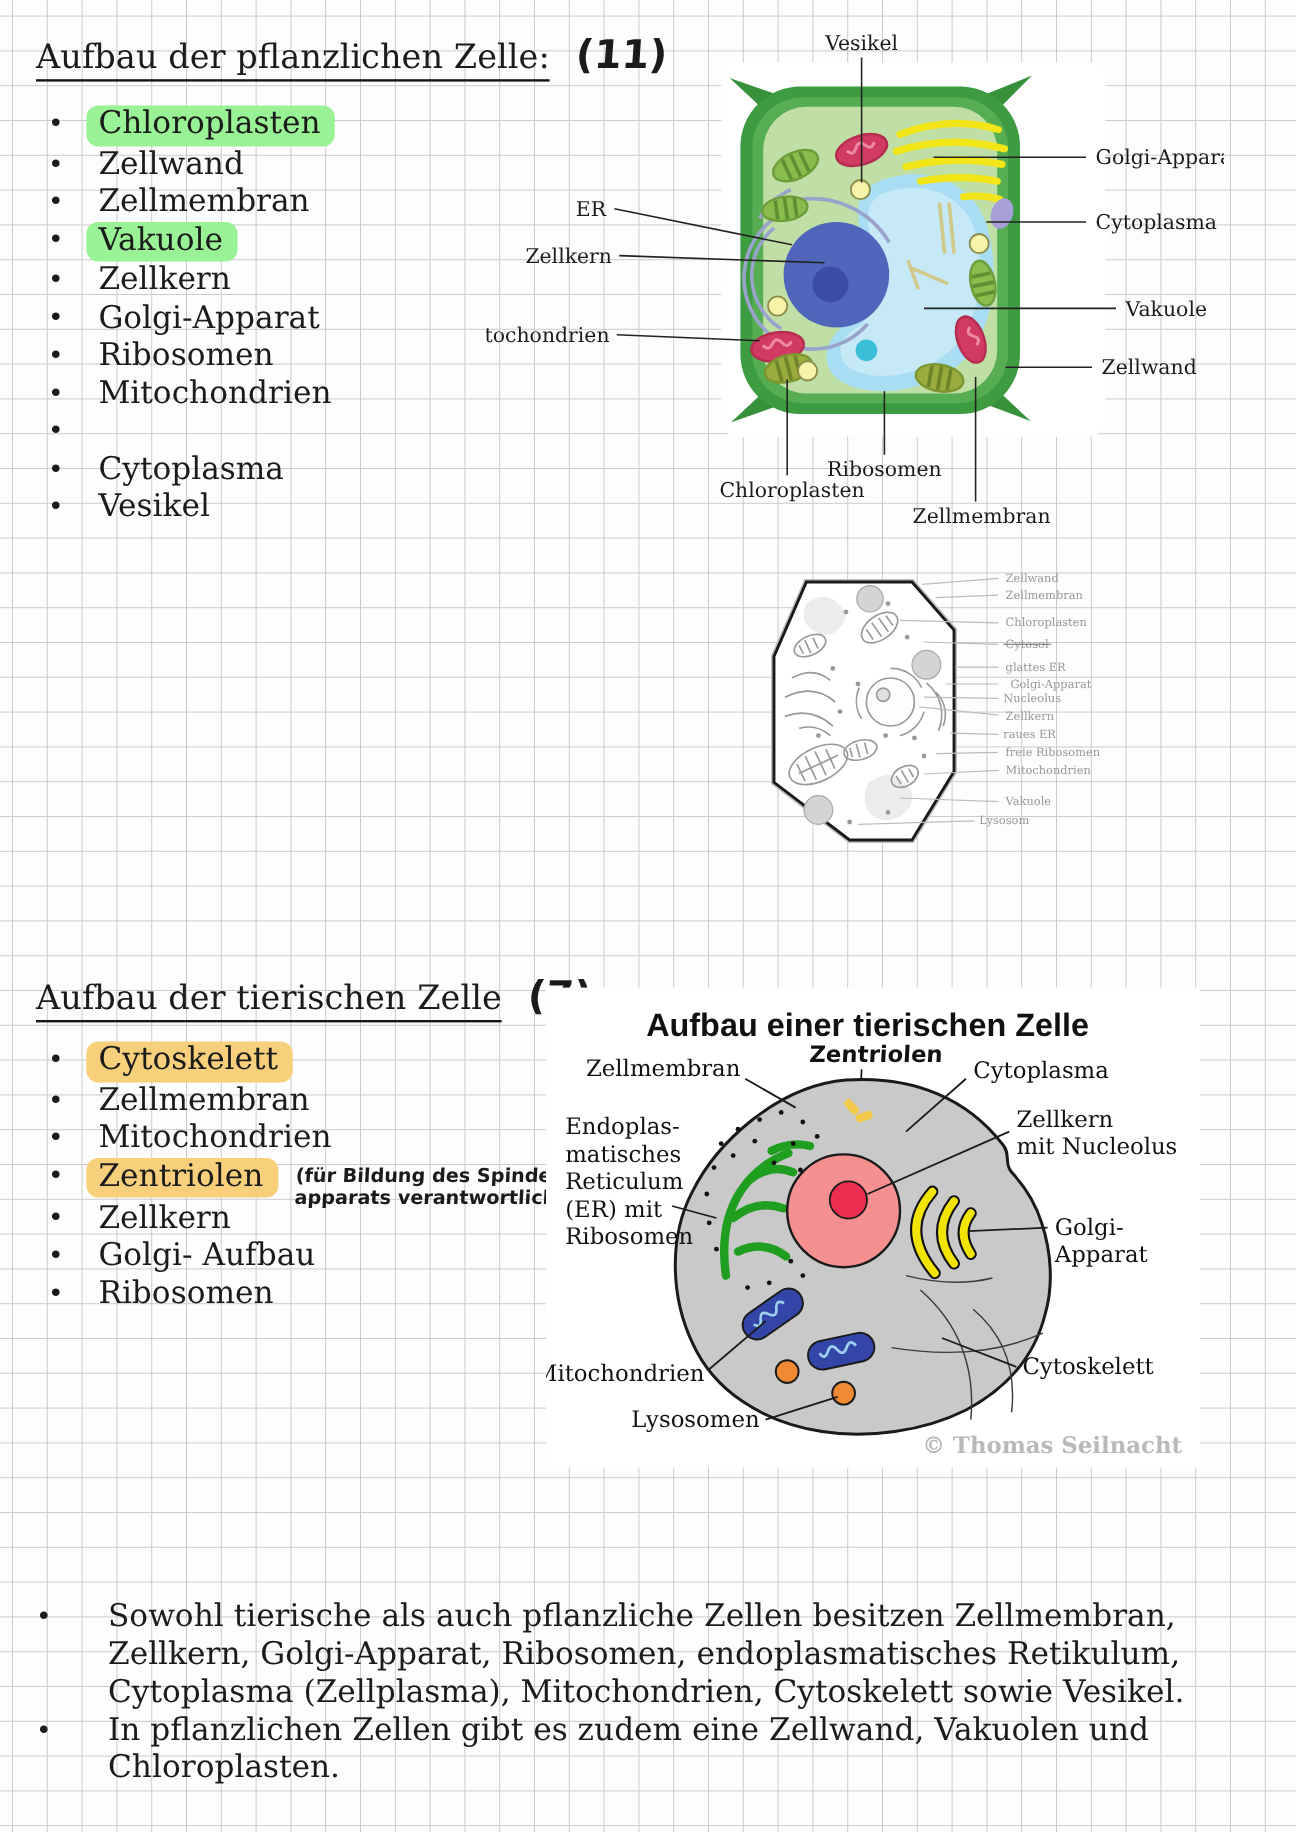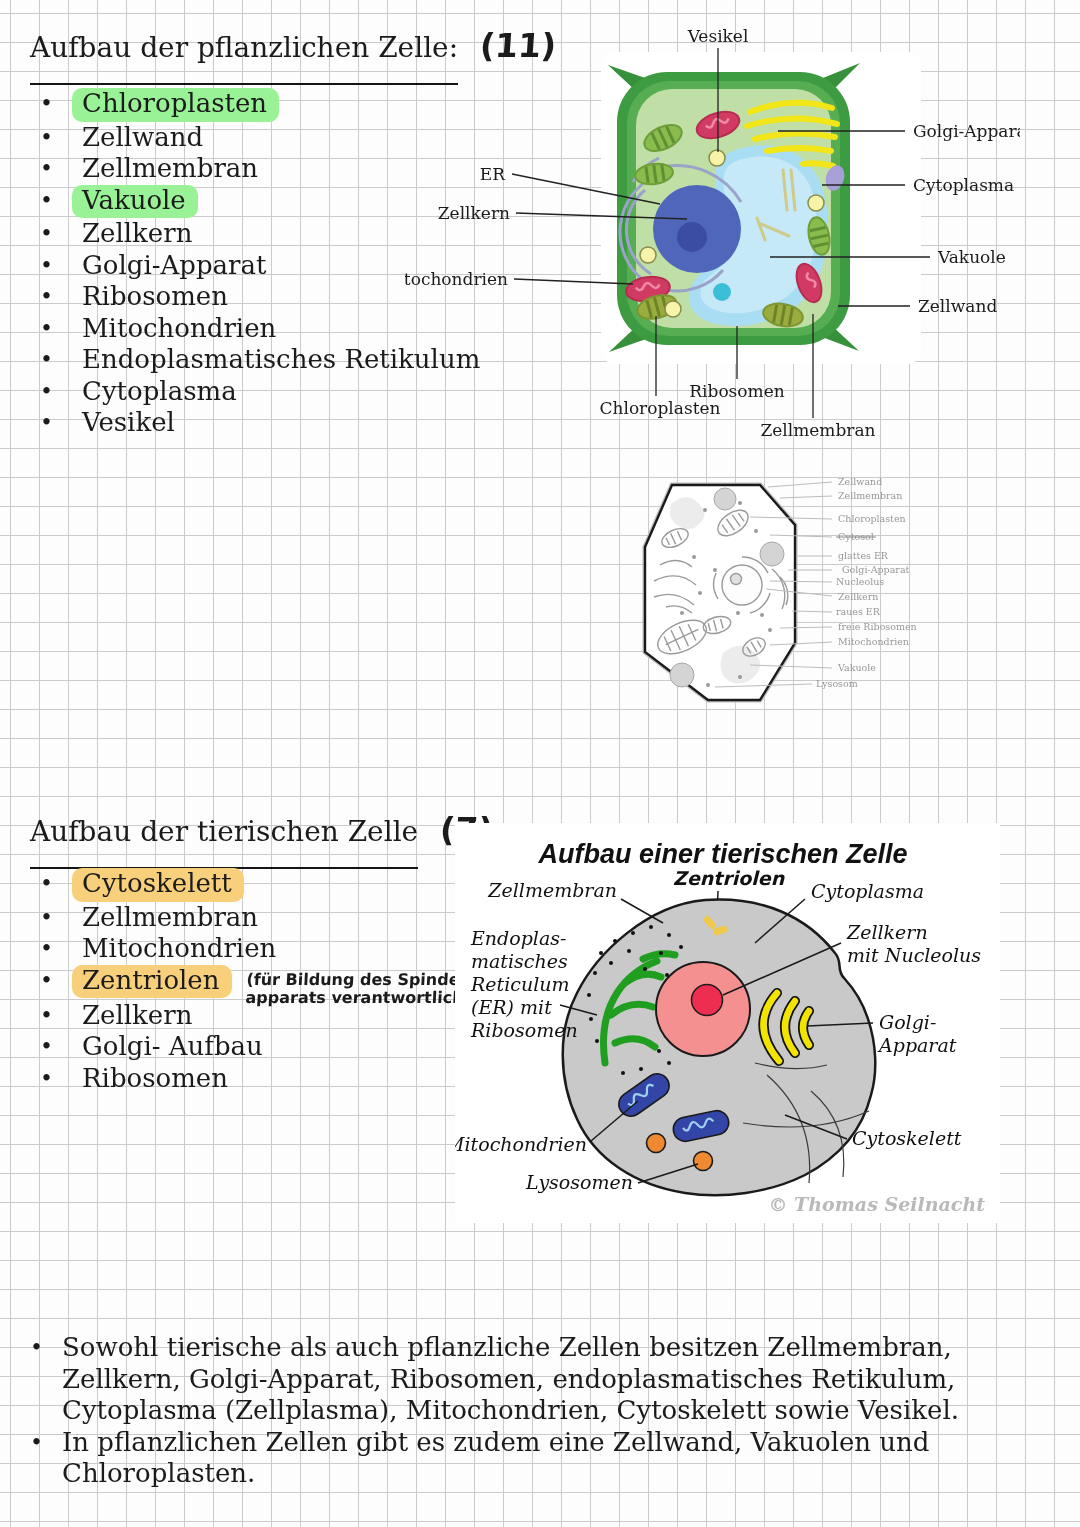--- a/index.html
+++ b/index.html
@@ -6,37 +6,37 @@
   .page{
     position:relative;width:1080px;height:1527px;overflow:hidden;
     background-color:#fdfdfd;
     background-image:
       linear-gradient(to right,#cbcbcb 1px,transparent 1px),
       linear-gradient(to bottom,#cbcbcb 1px,transparent 1px);
     background-size:29px 29px;background-position:10px 13px;
     font-family:"DejaVu Serif",serif;color:#1b1b1b;
   }
   .abs{position:absolute;}
-  .sec-title{font-size:28px;border-bottom:2px solid #151515;padding-bottom:19px;display:inline-block;}
+  .sec-title{font-size:28px;border-bottom:2px solid #151515;padding-bottom:2px;display:inline-block;}
   .hand{font-family:"DejaVu Sans",sans-serif;font-weight:700;}
   .count{font-size:33px;margin-left:22px;transform:skewX(-4deg);display:inline-block;}
   ul.blist{list-style:none;margin:0;padding:0;}
   ul.blist li{display:flex;align-items:flex-start;font-size:26px;line-height:31.5px;}
   .plant-list li{line-height:31.5px;}
   .animal-list li{line-height:33px;}
   .bullet{width:42px;text-align:left;padding-left:10px;font-size:22px;flex:0 0 auto;}
   .hl-green{background:#9af296;border-radius:10px;padding:0 12px 2px 10px;margin-left:-10px;}
   .hl-orange{background:#f8d07c;border-radius:10px;padding:0 12px 2px 10px;margin-left:-10px;}
   .note{display:inline-block;vertical-align:top;margin-left:14px;font-size:16px;line-height:17.5px;transform:translateY(6px) skewX(-3deg);white-space:nowrap;}
   .summary li{font-size:26px;line-height:32px;margin:0;}
   .summary .bullet{width:32px;padding-left:2px;}
-  .summary .txt{flex:1;}
+  .summary .txt{flex:1;margin-left:28px;}
   svg text{font-family:"DejaVu Serif",serif;}
   svg .sans{font-family:"Liberation Sans","DejaVu Sans",sans-serif;}
-  .figure-bg{background:#ffffff;font-style:italic;}
+  .figure-bg{background:#ffffff;}
 </style>
 </head>
 <body>
 
 <div class="page">
 
   <div class="abs" style="left:30px;top:26px;">
     <span class="sec-title">Aufbau der pflanzlichen Zelle:</span><span class="hand count">(11)</span>
   </div>
 
@@ -68,21 +68,20 @@
     <li>
         <span class="bullet">•</span>
         <span>Ribosomen</span>
       </li>
     <li>
         <span class="bullet">•</span>
         <span>Mitochondrien</span>
       </li>
     <li>
         <span class="bullet">•</span>
-        <span>Endoplasmatisches Retikulum</span>
       </li>
     <li>
         <span class="bullet">•</span>
         <span>Cytoplasma</span>
       </li>
     <li>
         <span class="bullet">•</span>
         <span>Vesikel</span>
       </li>
   </ul>

